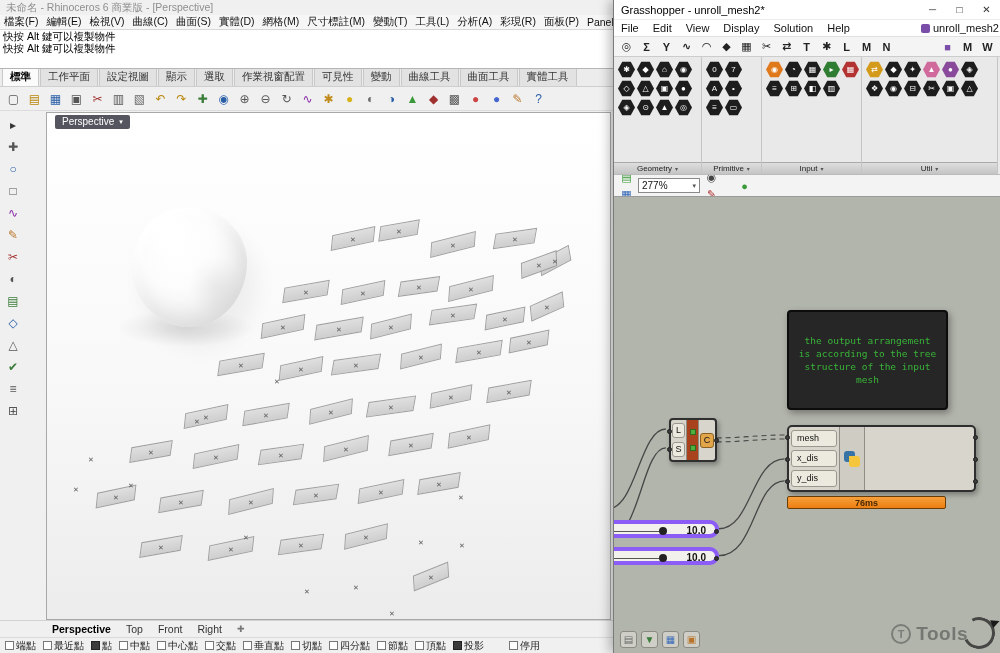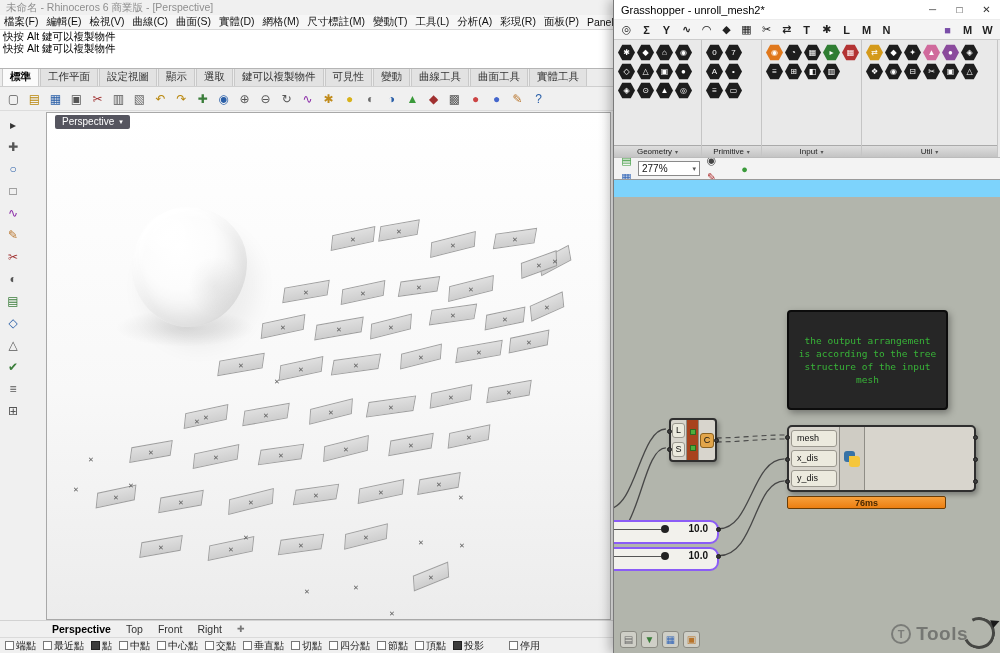--- a/index.html
+++ b/index.html
@@ -90,21 +90,21 @@
     font-size:9px;font-weight:bold;color:#4a2800;display:flex;align-items:center;justify-content:center}
 
   .mcomp{position:absolute;left:55px;top:221px;width:48px;height:44px;background:#d8d5cd;border:2px solid #2f2f2f;border-radius:4px;display:flex;box-shadow:2px 3px 5px rgba(0,0,0,0.3)}
   .m-in{width:15px;display:flex;flex-direction:column;justify-content:space-around;padding:1px 0}
   .m-in .pc-cap,.m-out .pc-cap{margin:0 1px;height:15px;line-height:13px;padding:0;text-align:center;font-size:9px}
   .m-mid{width:13px;background:#a8431e;border-left:1px solid #8f8d86;border-right:1px solid #8f8d86;display:flex;flex-direction:column;align-items:center;justify-content:space-evenly;flex:0 0 auto}
   .m-mid i{width:6px;height:6px;background:#4fae3c;border:1px solid #2c6b22;display:block}
   .m-out{flex:1;display:flex;flex-direction:column;justify-content:center}
   .m-out .pc-cap{background:#e2a54a;border-color:#8a6120}
 
-  .slider{position:absolute;left:-14px;width:119px;height:24px;background:#f2f1ec;border:2px solid #8b5cf6;border-radius:9px}
+  .slider{position:absolute;left:-14px;width:119px;height:18px;background:#f2f1ec;border:4px solid #8b5cf6;border-radius:9px}
   .slider .track{position:absolute;left:10px;right:56px;top:7px;height:1px;background:#555}
   .slider .knob{position:absolute;right:48px;top:3px;width:8px;height:8px;background:#222;border-radius:50%}
   .slider .val{position:absolute;right:9px;top:1px;font-size:10px;font-weight:bold;color:#111}
   .slider .ogrip{position:absolute;right:-4px;top:5px;width:5px;height:5px;border-radius:50%;background:#333;border:1px solid #1d1d1d}
 
   .gwidget{position:absolute;left:6px;bottom:5px;display:flex;gap:4px}
   .gw{width:17px;height:17px;background:#cfcfc7;border:1px solid #8b8b83;border-radius:3px;display:flex;align-items:center;justify-content:center;font-size:10px}
 
   .compass{position:absolute;right:5px;bottom:4px;width:32px;height:32px;border:3px solid rgba(25,25,25,0.7);border-left-color:transparent;border-radius:50%;transform:rotate(18deg)}
   .compass .arr{position:absolute;top:-9px;right:-3px;font-size:11px;color:#1a1a1a;transform:rotate(-40deg)}
@@ -140,21 +140,21 @@
           <div class="r-hist-line">快按 Alt 鍵可以複製物件</div>
           <div class="r-hist-line">快按 Alt 鍵可以複製物件</div>
         </div>
     </div>
     <div class="r-tabs" id="r-tabs">
         <span class="r-tab active">標準</span>
         <span class="r-tab">工作平面</span>
         <span class="r-tab">設定視圖</span>
         <span class="r-tab">顯示</span>
         <span class="r-tab">選取</span>
-        <span class="r-tab">鍵可以複製物件</span>
+        <span class="r-tab">作業視窗配置</span>
         <span class="r-tab">可見性</span>
         <span class="r-tab">變動</span>
         <span class="r-tab">曲線工具</span>
         <span class="r-tab">曲面工具</span>
         <span class="r-tab">實體工具</span>
       </div>
     <div class="r-toolbar" id="r-toolbar">
         <span class="ricon" style="color: rgb(85, 85, 85);">▢</span>
         <span class="ricon" style="color: rgb(184, 134, 11);">▤</span>
         <span class="ricon" style="color: rgb(42, 95, 168);">▦</span>
@@ -373,20 +373,32 @@
       </div>
   </section>
 
   <section id="gh">
     <div class="g-title">
       <span class="t">Grasshopper - unroll_mesh2*</span>
       <span class="wbtn">─</span>
       <span class="wbtn">□</span>
       <span class="wbtn">✕</span>
     </div>
+    <div class="g-menu" id="g-menu">
+      <span class="mi">File</span>
+        <span class="mi">Edit</span>
+        <span class="mi">View</span>
+        <span class="mi">Display</span>
+        <span class="mi">Solution</span>
+        <span class="mi">Help</span>
+        <span class="file">
+        <i class="ficon"></i>
+        <span>unroll_mesh2</span>
+      </span>
+    </div>
     <div class="g-tabstrip" id="g-tabs">
         <span class="gt" style="color: rgb(34, 34, 34);">◎</span>
         <span class="gt" style="color: rgb(34, 34, 34);">Σ</span>
         <span class="gt" style="color: rgb(34, 34, 34);">Y</span>
         <span class="gt" style="color: rgb(34, 34, 34);">∿</span>
         <span class="gt" style="color: rgb(34, 34, 34);">◠</span>
         <span class="gt" style="color: rgb(34, 34, 34);">◆</span>
         <span class="gt" style="color: rgb(34, 34, 34);">▦</span>
         <span class="gt" style="color: rgb(34, 34, 34);">✂</span>
         <span class="gt" style="color: rgb(34, 34, 34);">⇄</span>

